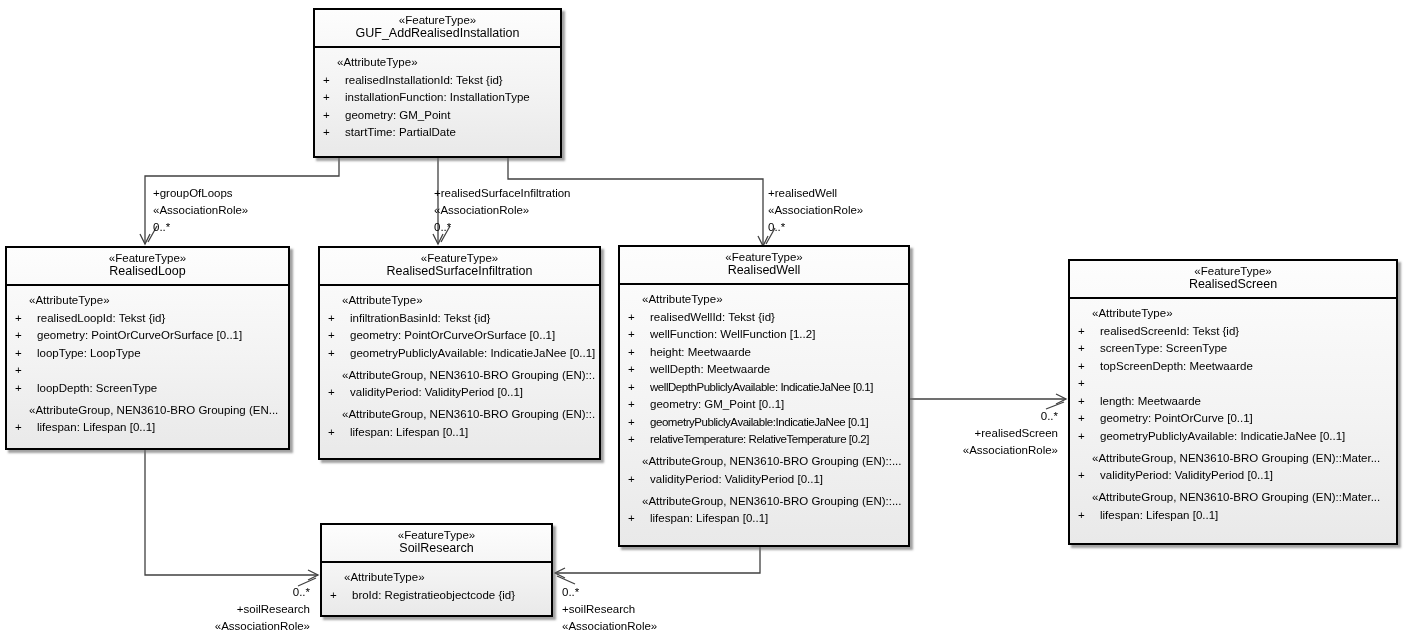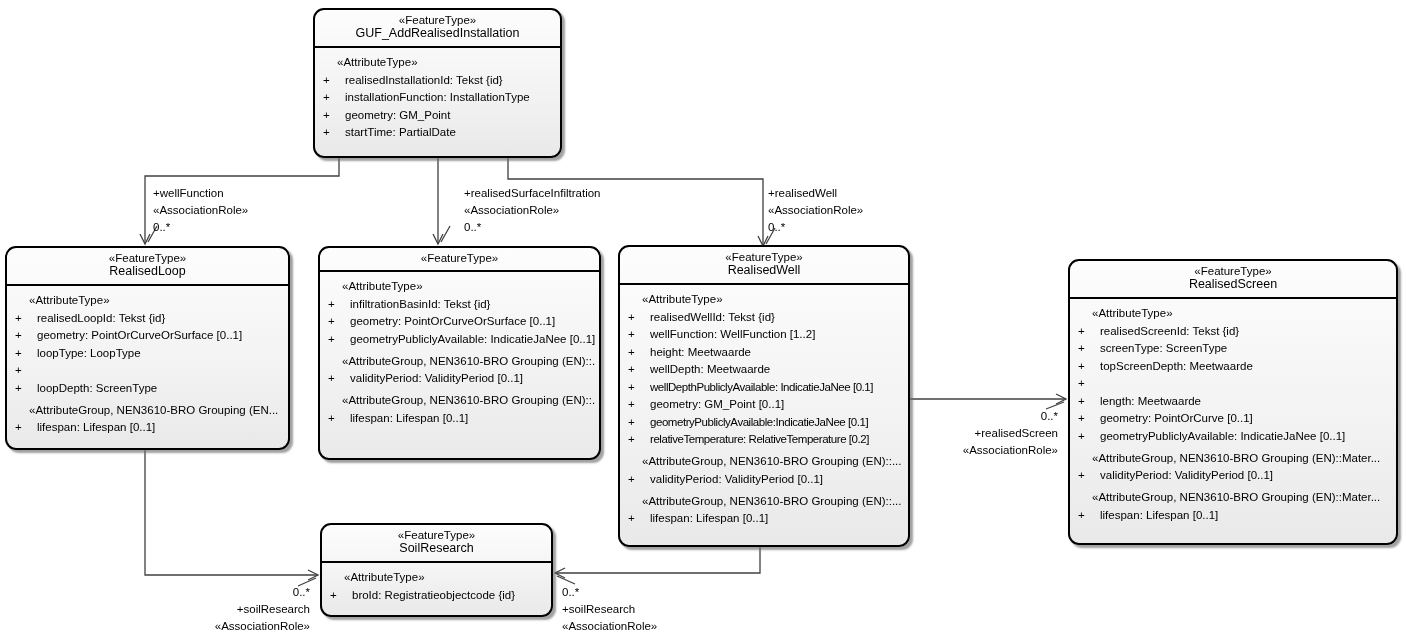--- a/index.html
+++ b/index.html
@@ -8,21 +8,21 @@
     position:relative; width:1406px; height:644px;
     background:#ffffff; overflow:hidden;
     font-family:"Liberation Sans", sans-serif;
     color:#000;
   }
   svg.connectors { position:absolute; left:0; top:0; }
 
   .uml-class {
     position:absolute;
     border:2px solid #000;
-    border-radius:11px;
+    border-radius:0;
     background:linear-gradient(180deg,#fdfdfd 0%, #f3f3f3 55%, #e9e9e9 100%);
     box-shadow:3px 3px 2px rgba(110,110,110,0.65);
     overflow:hidden;
   }
   .uml-title {
     border-bottom:2px solid #000;
     text-align:center;
     padding:4px 4px 6px 4px;
   }
   .uml-stereo { font-size:11.5px; }
@@ -143,20 +143,21 @@
       <div class="row">
           <span class="vis">+</span>
           <span>lifespan: Lifespan [0..1]</span>
         </div>
     </div>
   </div>
 
   <div class="uml-class" style="left:318px;top:246px;width:283px;height:214px">
     <div class="uml-title">
       <div class="uml-stereo">«FeatureType»</div>
+      <div class="uml-name">RealisedSurfaceInfiltration</div>
     </div>
     <div class="uml-body">
       <div class="row hdr">
           <span>«AttributeType»</span>
         </div>
       <div class="row">
           <span class="vis">+</span>
           <span>infiltrationBasinId: Tekst {id}</span>
         </div>
       <div class="row">
@@ -305,26 +306,26 @@
           <span>«AttributeType»</span>
         </div>
       <div class="row">
           <span class="vis">+</span>
           <span>broId: Registratieobjectcode {id}</span>
         </div>
     </div>
   </div>
 
   <div class="assoc-label" style="left:153px;top:185px">
-    <div>+wellFunction</div>
-    <div>«AssociationRole»</div>
-    <div>0..*</div>
-  </div>
-
-  <div class="assoc-label" style="left:464px;top:185px">
+    <div>+groupOfLoops</div>
+    <div>«AssociationRole»</div>
+    <div>0..*</div>
+  </div>
+
+  <div class="assoc-label" style="left:434px;top:185px">
     <div>+realisedSurfaceInfiltration</div>
     <div>«AssociationRole»</div>
     <div>0..*</div>
   </div>
 
   <div class="assoc-label" style="left:768px;top:185px">
     <div>+realisedWell</div>
     <div>«AssociationRole»</div>
     <div>0..*</div>
   </div>

